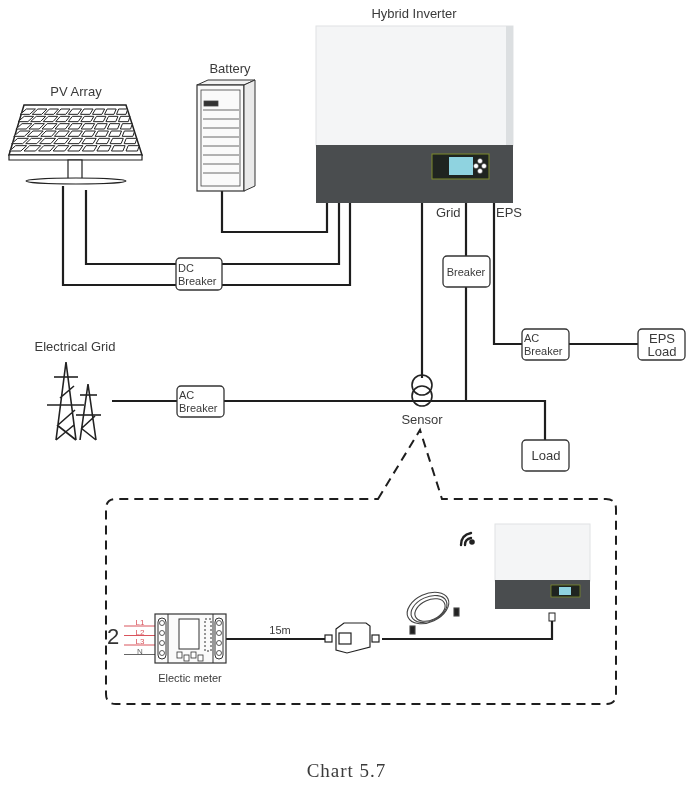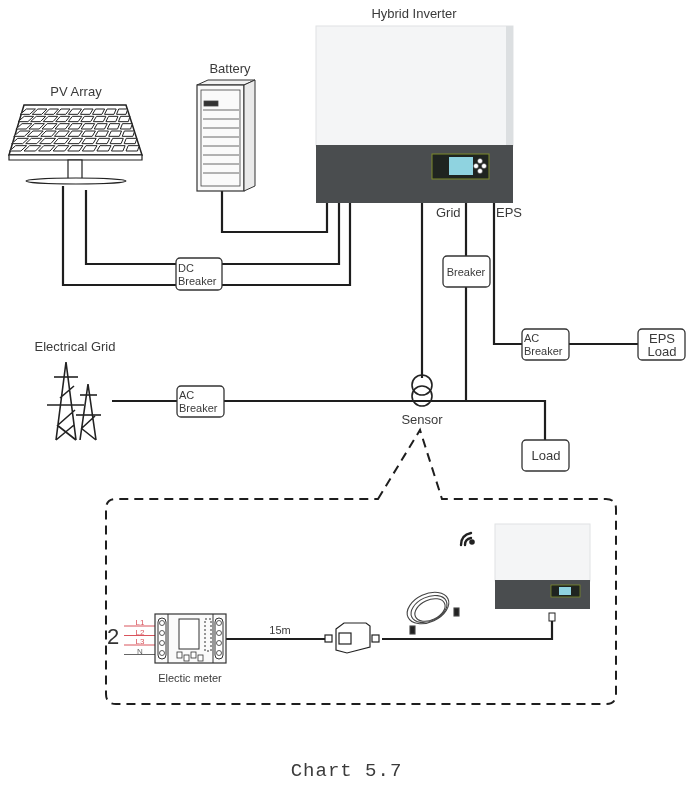--- a/index.html
+++ b/index.html
@@ -3,21 +3,21 @@
 <meta charset="utf-8">
 <style>
   html,body{margin:0;padding:0;background:#ffffff;}
   body{width:693px;height:787px;position:relative;overflow:hidden;font-family:"Liberation Sans","DejaVu Sans",sans-serif;color:#333;}
   #diagram{position:absolute;left:0;top:0;}
   .lbl{font-family:"Liberation Sans","DejaVu Sans",sans-serif;fill:#3a3a3a;font-size:13px;}
   .blbl{font-family:"Liberation Sans","DejaVu Sans",sans-serif;fill:#3a3a3a;font-size:11px;}
   .wire{stroke:#1e1e1e;stroke-width:2.2;fill:none;}
   .box{fill:#fff;stroke:#333;stroke-width:1.3;}
   .dash{stroke:#1e1e1e;stroke-width:2;fill:none;stroke-dasharray:9 6;}
-  .caption{position:absolute;left:0;width:693px;top:760px;text-align:center;font-family:Liberation Mono, monospace;font-size:19px;color:#3b3b3b;letter-spacing:1px;}
+  .caption{position:absolute;left:0;width:693px;top:760px;text-align:center;font-family:Liberation Serif, serif;font-size:19px;color:#3b3b3b;letter-spacing:1px;}
 </style>
 </head>
 <body>
 
 <svg id="diagram" width="693" height="787" viewBox="0 0 693 787" xmlns="http://www.w3.org/2000/svg">
 
   <g>
 
     <path class="wire" d="M63,186 V285 H350 V203"></path>
     <path class="wire" d="M86,190 V264 H339 V203"></path>

